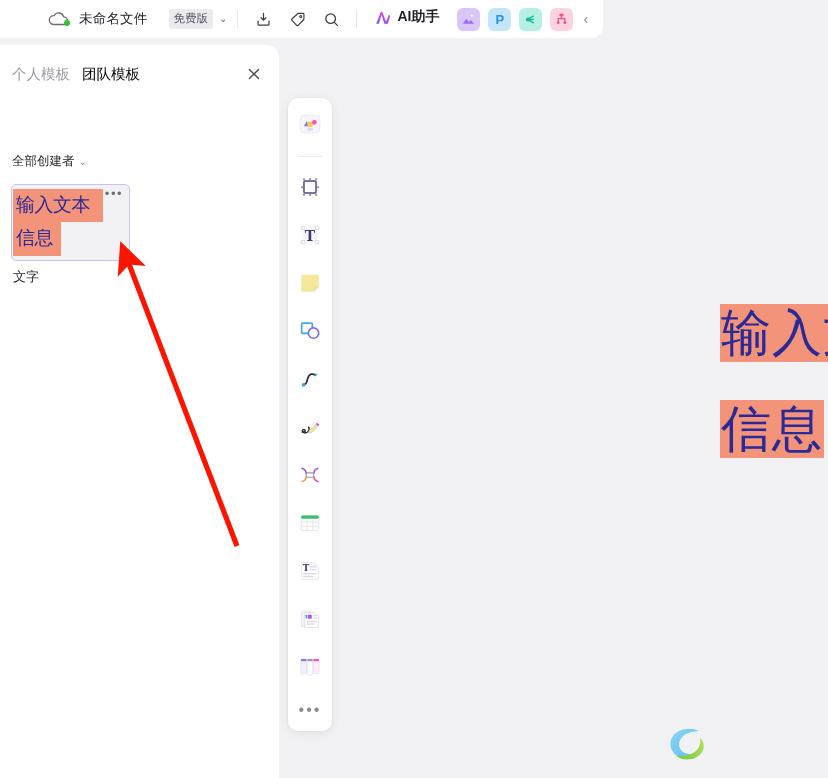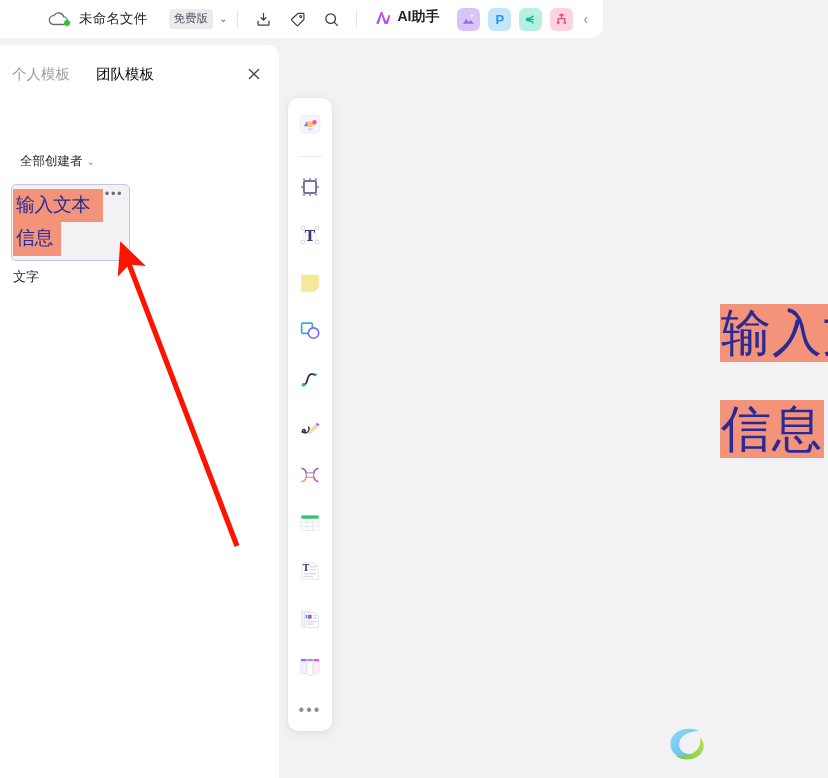--- a/index.html
+++ b/index.html
@@ -49,26 +49,26 @@
   .collapse-chev { margin-left: 10px; color: #8a8a94; font-size: 14px; }
 
   
   .leftpanel {
     position: absolute; left: 0; top: 45px;
     width: 279px; height: 733px;
     background: #ffffff;
     border-top-right-radius: 12px;
     z-index: 30;
   }
-  .lp-tabs { position: absolute; left: 12px; top: 20px; display: flex; align-items: baseline; gap: 26px; }
+  .lp-tabs { position: absolute; left: 12px; top: 20px; display: flex; align-items: baseline; gap: 12px; }
   .lp-tab { font-size: 14.5px; color: #9a9aa4; cursor: pointer; white-space: nowrap; }
   .lp-tab.active { color: #000000; }
   .lp-close { position: absolute; right: 16px; top: 20px; width: 18px; height: 18px; color: #5c5c66; }
 
-  .lp-filter { position: absolute; left: 12px; top: 108px; font-size: 12.5px; color: #2b2b33; display:flex; align-items:center; gap:4px;margin-left:8px;}
+  .lp-filter { position: absolute; left: 12px; top: 108px; font-size: 12.5px; color: #2b2b33; display:flex; align-items:center; gap:4px;}
   .lp-filter .cv { color: #8a8a94; font-size: 10px; }
 
   .tpl-card {
     position: absolute; left: 11px; top: 139px;
     width: 119px; height: 77px;
     background: #f2f2f5;
     border: 1px solid #c9c3ef;
     border-radius: 5px;
     overflow: hidden;
   }

